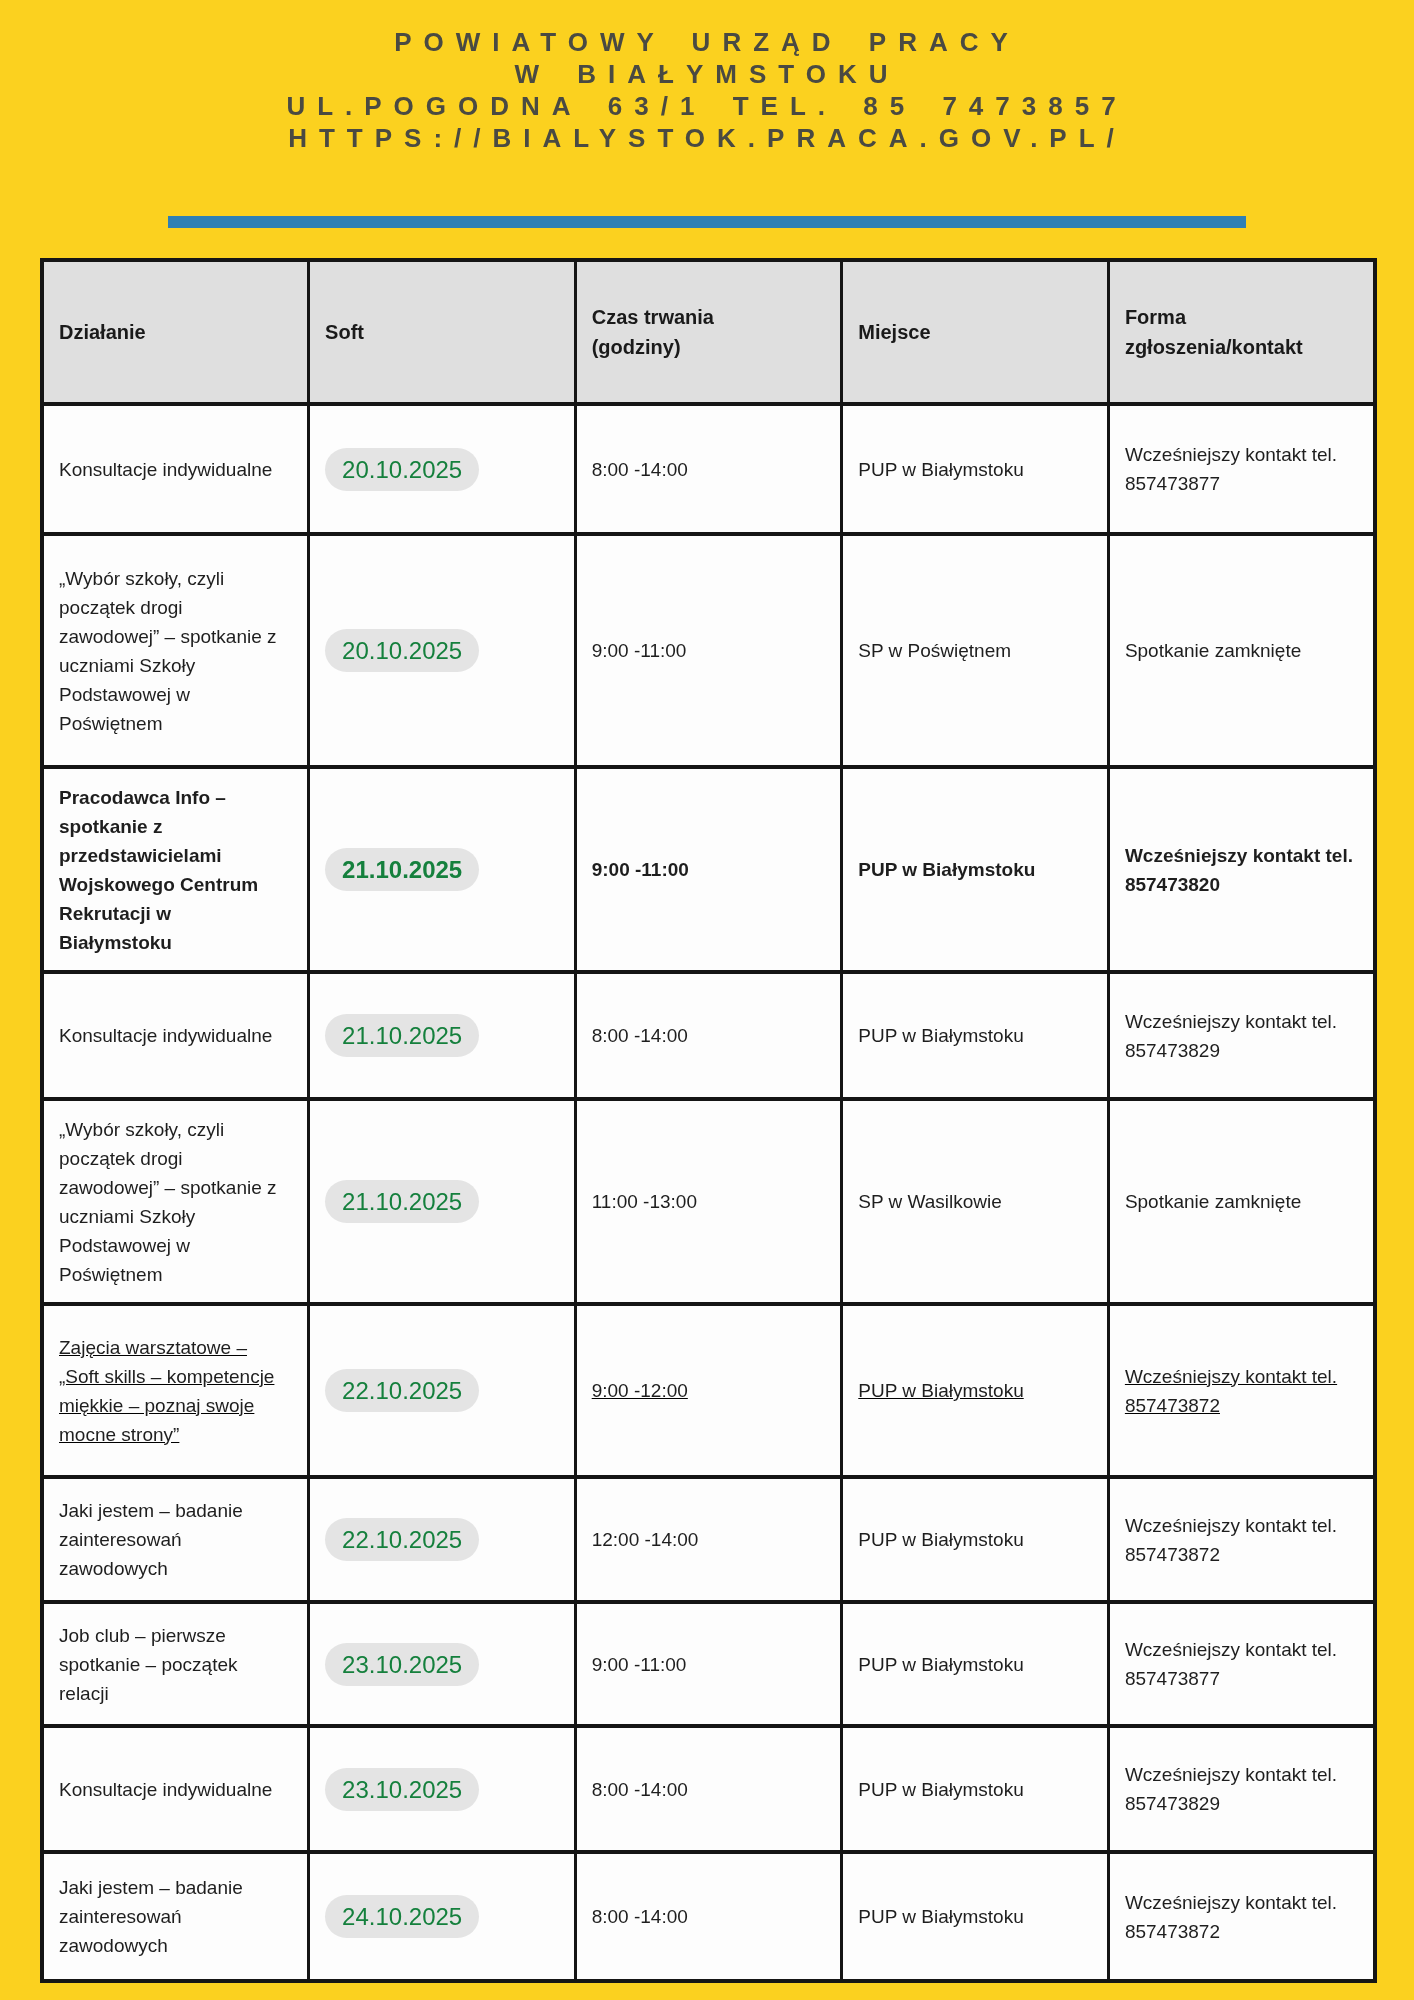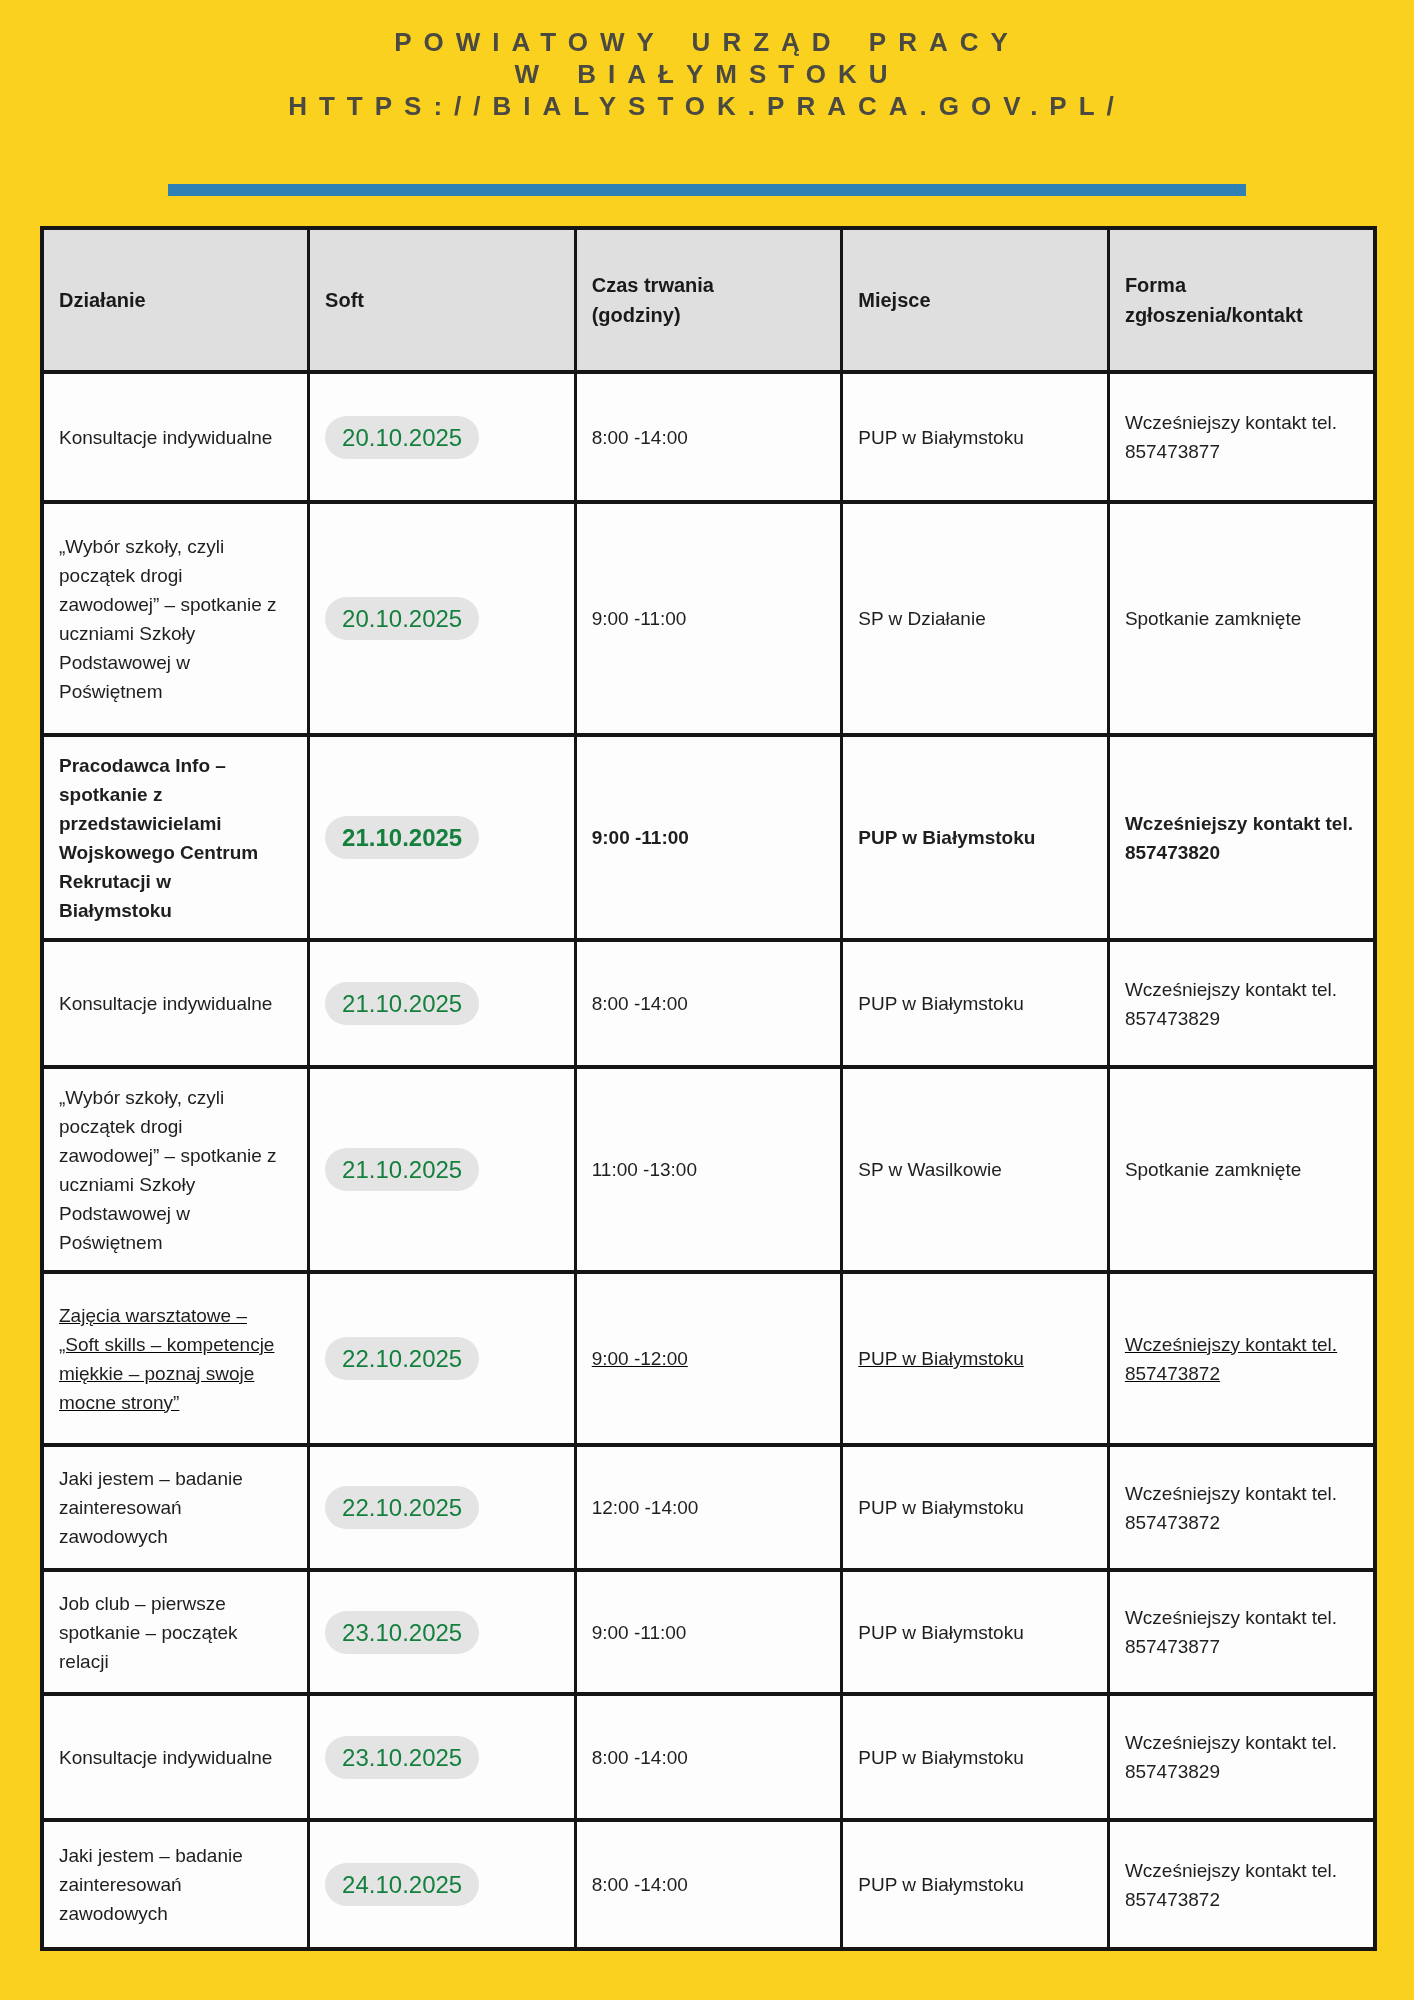--- a/index.html
+++ b/index.html
@@ -81,20 +81,21 @@
   }
 </style>
 </head>
 <body>
 
 <div class="poster">
 
   <div class="title-block">
     <div class="title-line">POWIATOWY URZĄD PRACY</div>
     <div class="title-line">W BIAŁYMSTOKU</div>
+    <div class="title-line">UL.POGODNA 63/1 TEL. 85 7473857</div>
     <div class="title-line">HTTPS://BIALYSTOK.PRACA.GOV.PL/</div>
   </div>
 
   <div class="divider-bar"></div>
 
   <div class="table-wrap">
     <table class="schedule">
       <colgroup>
         <col style="width:20%">
           <col style="width:20%">
@@ -116,21 +117,21 @@
             <td class="activity-cell">Konsultacje indywidualne</td>
             <td><span class="pill">20.10.2025</span></td>
             <td>8:00 -14:00</td>
             <td>PUP w Białymstoku</td>
             <td>Wcześniejszy kontakt tel. 857473877</td>
           </tr>
           <tr style="height: 233px;">
             <td class="activity-cell">„Wybór szkoły, czyli początek drogi zawodowej” – spotkanie z uczniami Szkoły Podstawowej w Poświętnem</td>
             <td><span class="pill">20.10.2025</span></td>
             <td>9:00 -11:00</td>
-            <td>SP w Działanie</td>
+            <td>SP w Poświętnem</td>
             <td>Spotkanie zamknięte</td>
           </tr>
           <tr style="height: 205px; font-weight: bold;">
             <td class="activity-cell">Pracodawca Info – spotkanie z przedstawicielami Wojskowego Centrum Rekrutacji w Białymstoku</td>
             <td><span class="pill">21.10.2025</span></td>
             <td>9:00 -11:00</td>
             <td>PUP w Białymstoku</td>
             <td>Wcześniejszy kontakt tel. 857473820</td>
           </tr>
           <tr style="height: 127px;">

